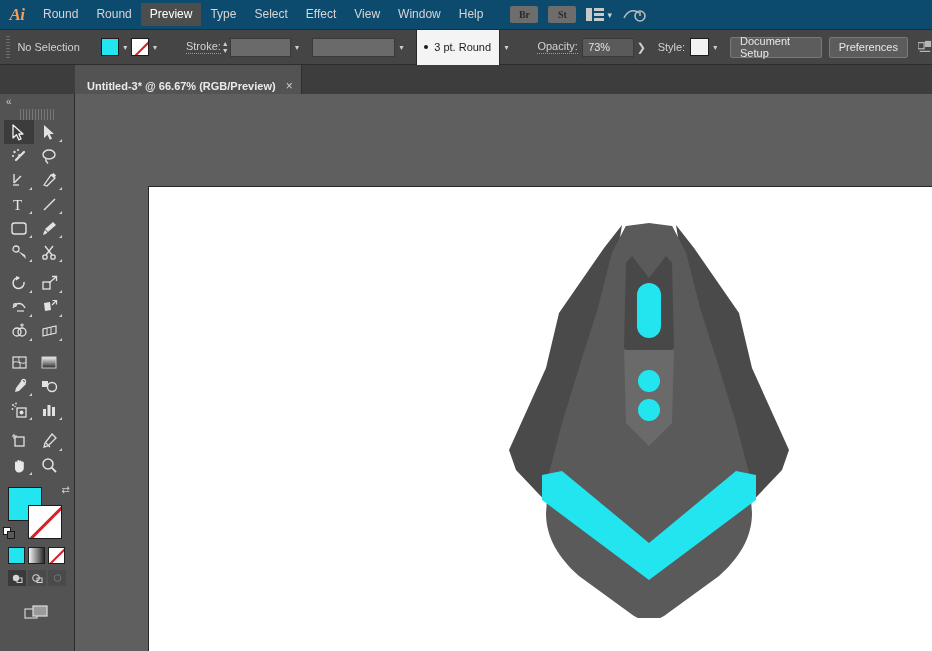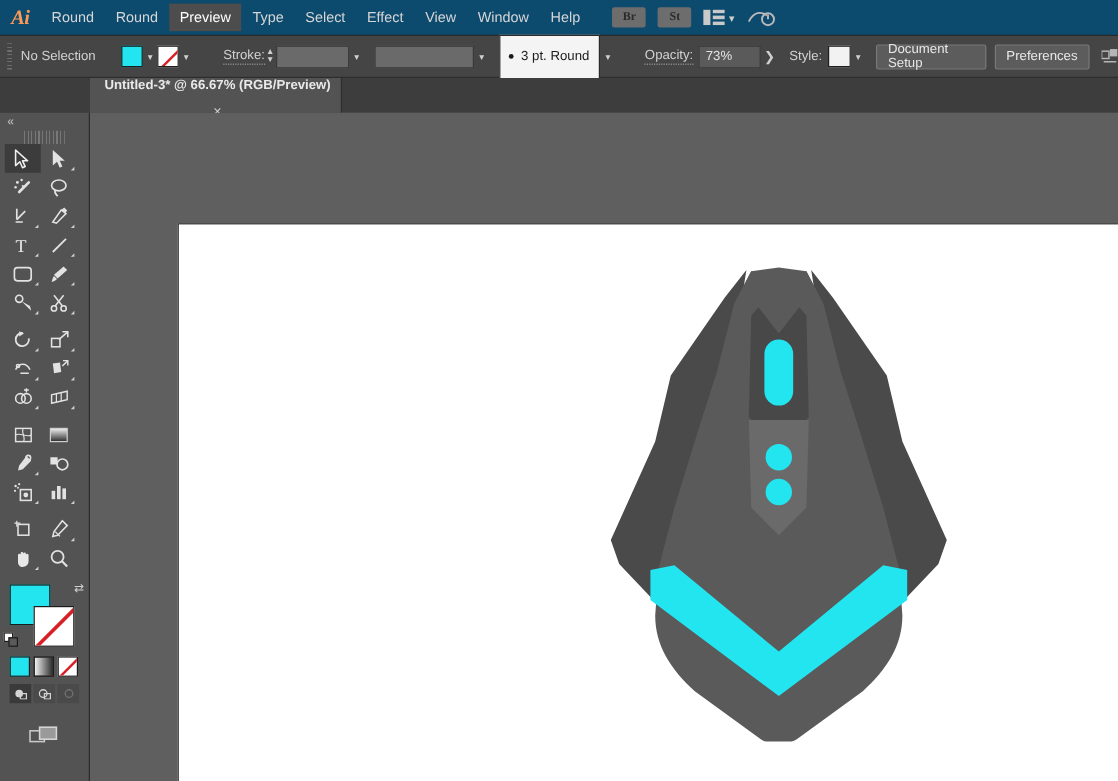--- a/index.html
+++ b/index.html
@@ -115,21 +115,21 @@
 
   
   .tabbar {
     position: absolute; top: 65px; left: 0; width: 932px; height: 29px;
     background: #3d3d3d; display: flex; align-items: flex-end;
   }
   .tab-spacer { width: 75px; height: 29px; background: #3d3d3d; }
   .doc-tab {
     height: 29px; background: #535353;
     display: flex; align-items: center; gap: 10px;
-    padding: 0 8px 0 12px; border-right: 1px solid #2e2e2e; flex-direction: column;
+    padding: 13px 8px 0 12px; border-right: 1px solid #2e2e2e;
   }
   .doc-tab-title { font-size: 11px; color: #eaeaea; font-weight: bold; white-space: nowrap; }
   .doc-tab-close { font-size: 12px; color: #cfcfcf; line-height: 1; }
 
   
   .toolbar {
     position: absolute; top: 94px; left: 0; width: 75px; height: 557px;
     background: #535353; border-right: 1px solid #2c2c2c;
   }
   .tb-collapse {

